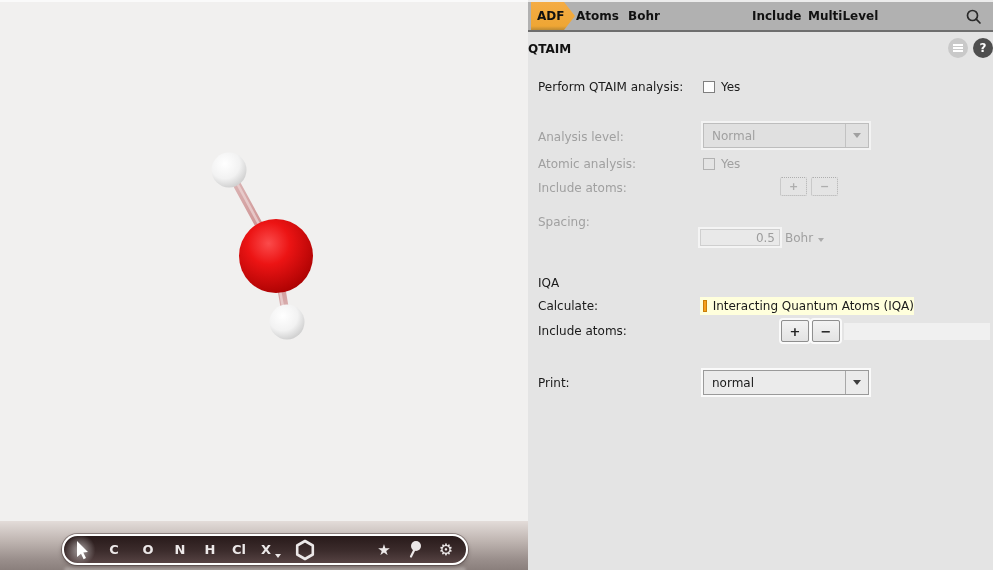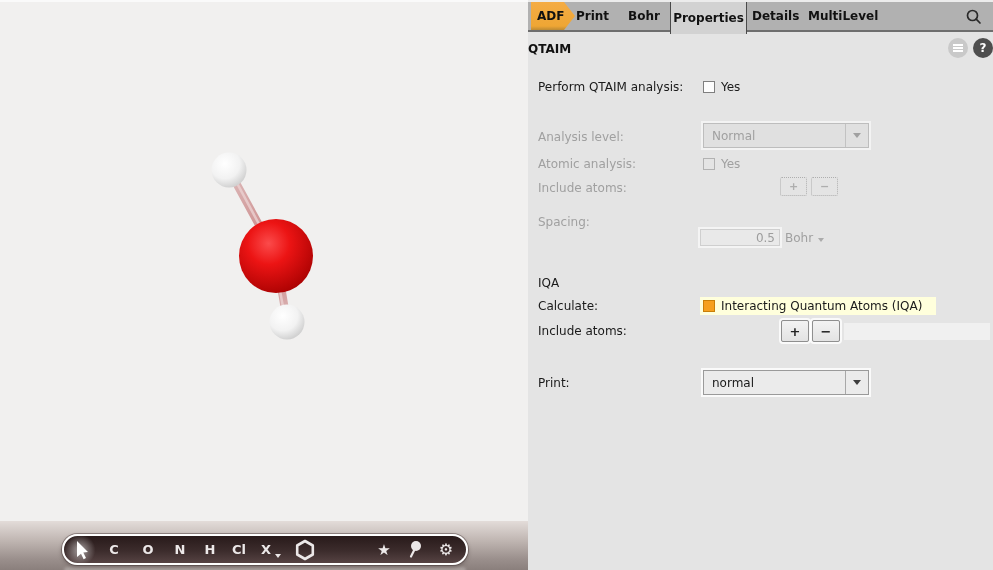--- a/index.html
+++ b/index.html
@@ -154,24 +154,23 @@
         <span>⚙</span>
       </button>
     </div>
   </div>
 
   <div class="panel">
 
     <div class="tabbar">
       <div class="tab-underline"></div>
       <div class="tab-adf">ADF</div>
-      <span class="tab-label" style="left:48px;">Print</span>
+      <span class="tab-label" style="left:48px;">Atoms</span>
       <span class="tab-label" style="left:100px;">Bohr</span>
-      <div class="tab-active">Properties</div>
-      <span class="tab-label" style="left:224px;">Details</span>
+      <span class="tab-label" style="left:224px;">Include</span>
       <span class="tab-label" style="left:280px;">MultiLevel</span>
       <svg class="searchicon" width="18" height="18" viewBox="0 0 18 18">
         <circle cx="7.5" cy="7.5" r="5" fill="none" stroke="#2a2a2a" stroke-width="1.7"></circle>
         <line x1="11.2" y1="11.2" x2="15" y2="15" stroke="#2a2a2a" stroke-width="1.7" stroke-linecap="round"></line>
       </svg>
     </div>
 
     <div class="panel-title">QTAIM</div>
     <div class="circle-btn menu-circle">
       <span class="menu-bars"></span>
@@ -202,21 +201,21 @@
 
     <span class="p-abs lbl dis" style="left:10px;top:215px;">Spacing:</span>
     <input class="p-abs txtfield" style="left: 172px; top: 229px; width: 80px; height: 17px;" readonly="" value="0.5">
     <span class="p-abs lbl dis" style="left:257px;top:231px;">
       <span>Bohr</span><span class="unit-caret"></span>
     </span>
 
     <span class="p-abs lbl" style="left:10px;top:276px;">IQA</span>
 
     <span class="p-abs lbl" style="left:10px;top:299px;">Calculate:</span>
-    <div class="p-abs hl-row" style="left:172px;top:297px;width:236px;height:18px;">
+    <div class="p-abs hl-row" style="left:172px;top:297px;width:214px;height:18px;">
       <div class="checkbox on"></div>
       <span class="lbl">Interacting Quantum Atoms (IQA)</span>
     </div>
 
     <span class="p-abs lbl" style="left:10px;top:324px;">Include atoms:</span>
     <button class="p-abs sqbtn" style="left:253px;top:320px;width:28px;height:22px;">+</button>
     <button class="p-abs sqbtn" style="left:284px;top:320px;width:28px;height:22px;">−</button>
     <input class="p-abs flatfield" style="left: 316px; top: 323px; width: 146px; height: 17px;" value="">
 
     <span class="p-abs lbl" style="left:10px;top:376px;">Print:</span>

